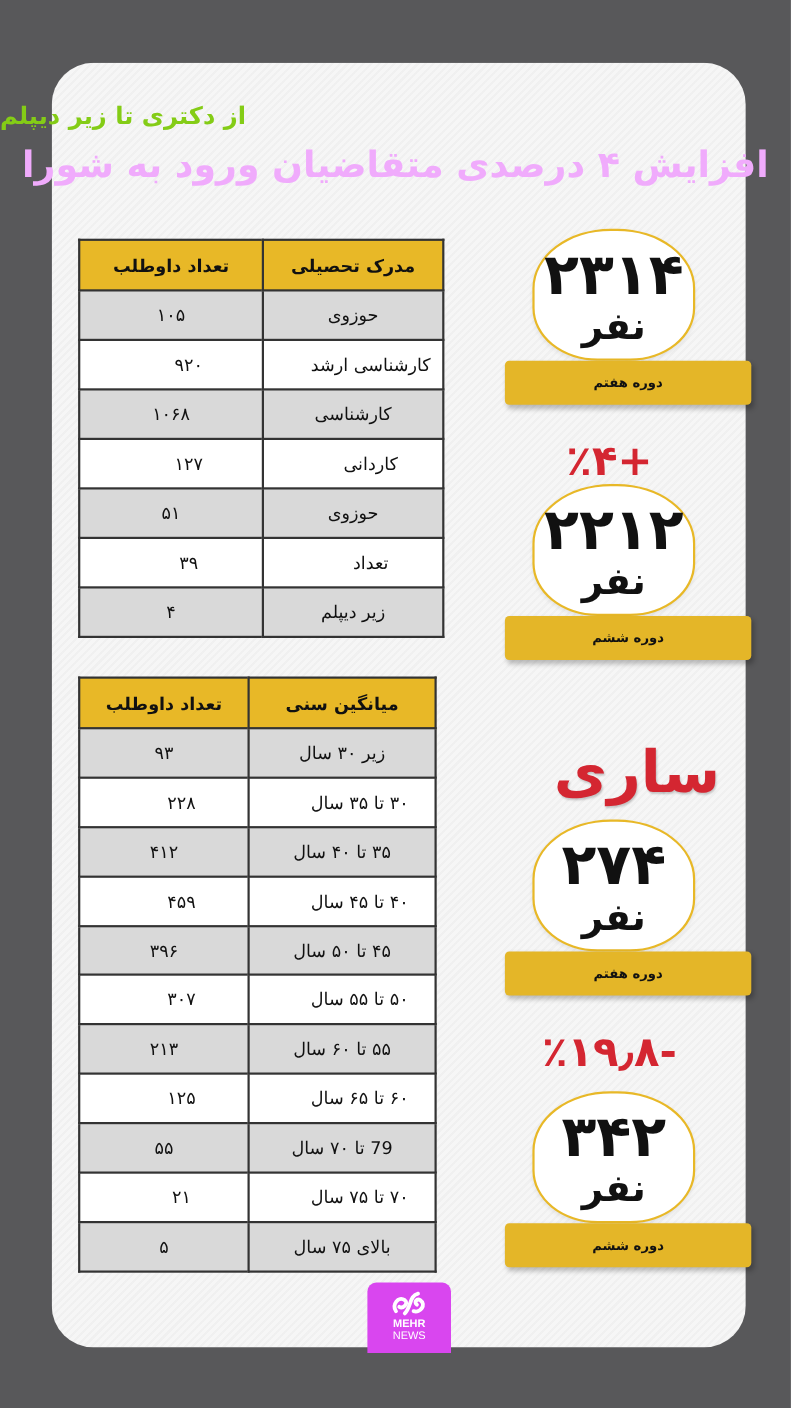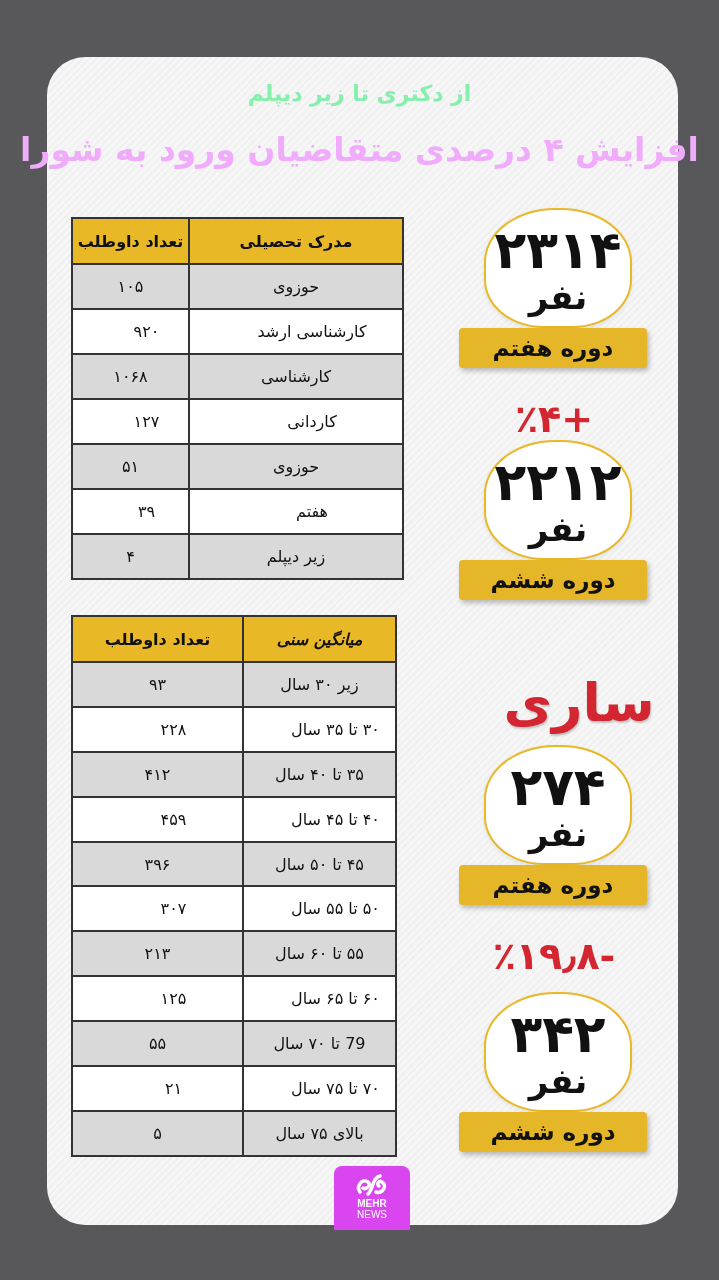--- a/index.html
+++ b/index.html
@@ -11,23 +11,23 @@
   }
   .card {
     position: absolute;
     left: 47px; top: 57px;
     width: 631px; height: 1168px;
     background-color: #f6f6f6;
     background-image: repeating-linear-gradient(135deg, rgba(0,0,0,0.025) 0 2px, transparent 2px 5px);
     border-radius: 38px;
   }
   .subtitle {
-    position: absolute; left: 0; right: 0; top: 81px;
-    text-align: center; direction: rtl;
-    font-size: 22px; font-weight: bold; color: #86efac;
+    position: absolute; left: 0; right: 0; top: 94px;
+    text-align: left; direction: rtl;
+    font-size: 22px; font-weight: bold; color: #84cc16;
   }
   .title {
     position: absolute; left: 0; right: 0; top: 130px;
     text-align: center; direction: rtl;
     font-size: 33px; font-weight: bold; color: #f0abfc;
     letter-spacing: -0.5px;
   }
   table.data {
     position: absolute;
     border-collapse: collapse;
@@ -43,25 +43,25 @@
   table.data th {
     background: #e8b827;
     font-weight: bold;
     font-size: 16px;
   }
   table.data tr.odd td { background: #d9d9d9; }
   table.data tr.even td { background: #ffffff; padding-left: 32px; }
   #edu-table { left: 71px; top: 217px; width: 333px; }
   #edu-table th { height: 46px; }
   #edu-table td { height: 45px; }
-  #edu-table .c1 { width: 214px; }
+  #edu-table .c1 { width: 164px; }
   #age-table { left: 71px; top: 615px; width: 326px; }
   #age-table th { height: 46px; }
   #age-table td { height: 44.9px; margin-left: 42px; }
-  #age-table .c1 { width: 153px; font-style: italic; }
+  #age-table .c1 { width: 170px; }
 
   .badge {
     position: absolute;
     width: 190px;
   }
   .bubble {
     position: absolute; left: 25px; top: 0;
     width: 148px; height: 120px;
     background: #ffffff;
     border: 2px solid #e8b827;
@@ -75,26 +75,26 @@
     line-height: 1;
   }
   .unit {
     position: absolute; left: 0; right: 0; top: 70px;
     text-align: center; direction: rtl;
     font-size: 34px; font-weight: bold; color: #111;
     line-height: 1;
   }
   .period {
     position: absolute; left: 0; top: 120px;
-    width: 188px; height: 40px;
+    width: 224px; height: 40px;
     background: #e4b628;
     border-radius: 4px;
     box-shadow: 2px 3px 5px rgba(0,0,0,0.25);
     text-align: center; direction: rtl;
-    font-size: 23px; font-weight: bold; color: #111;
+    font-size: 12px; font-weight: bold; color: #111;
     line-height: 40px;
   }
   .pct {
     position: absolute; width: 190px;
     text-align: center; direction: rtl;
     font-size: 38px; font-weight: bold; color: #d42631;
     line-height: 1;
   }
   .city {
     position: absolute; left: 484px; top: 672px; width: 190px;
@@ -142,21 +142,21 @@
       </tr>
   <tr class="even">
         <td>کاردانی</td>
         <td>۱۲۷</td>
       </tr>
   <tr class="odd">
         <td>حوزوی</td>
         <td>۵۱</td>
       </tr>
   <tr class="even">
-        <td>هفتم</td>
+        <td>تعداد</td>
         <td>۳۹</td>
       </tr>
   <tr class="odd">
         <td>زیر دیپلم</td>
         <td>۴</td>
       </tr>
 </tbody>
   </table>
 
 <table class="data" id="age-table">

